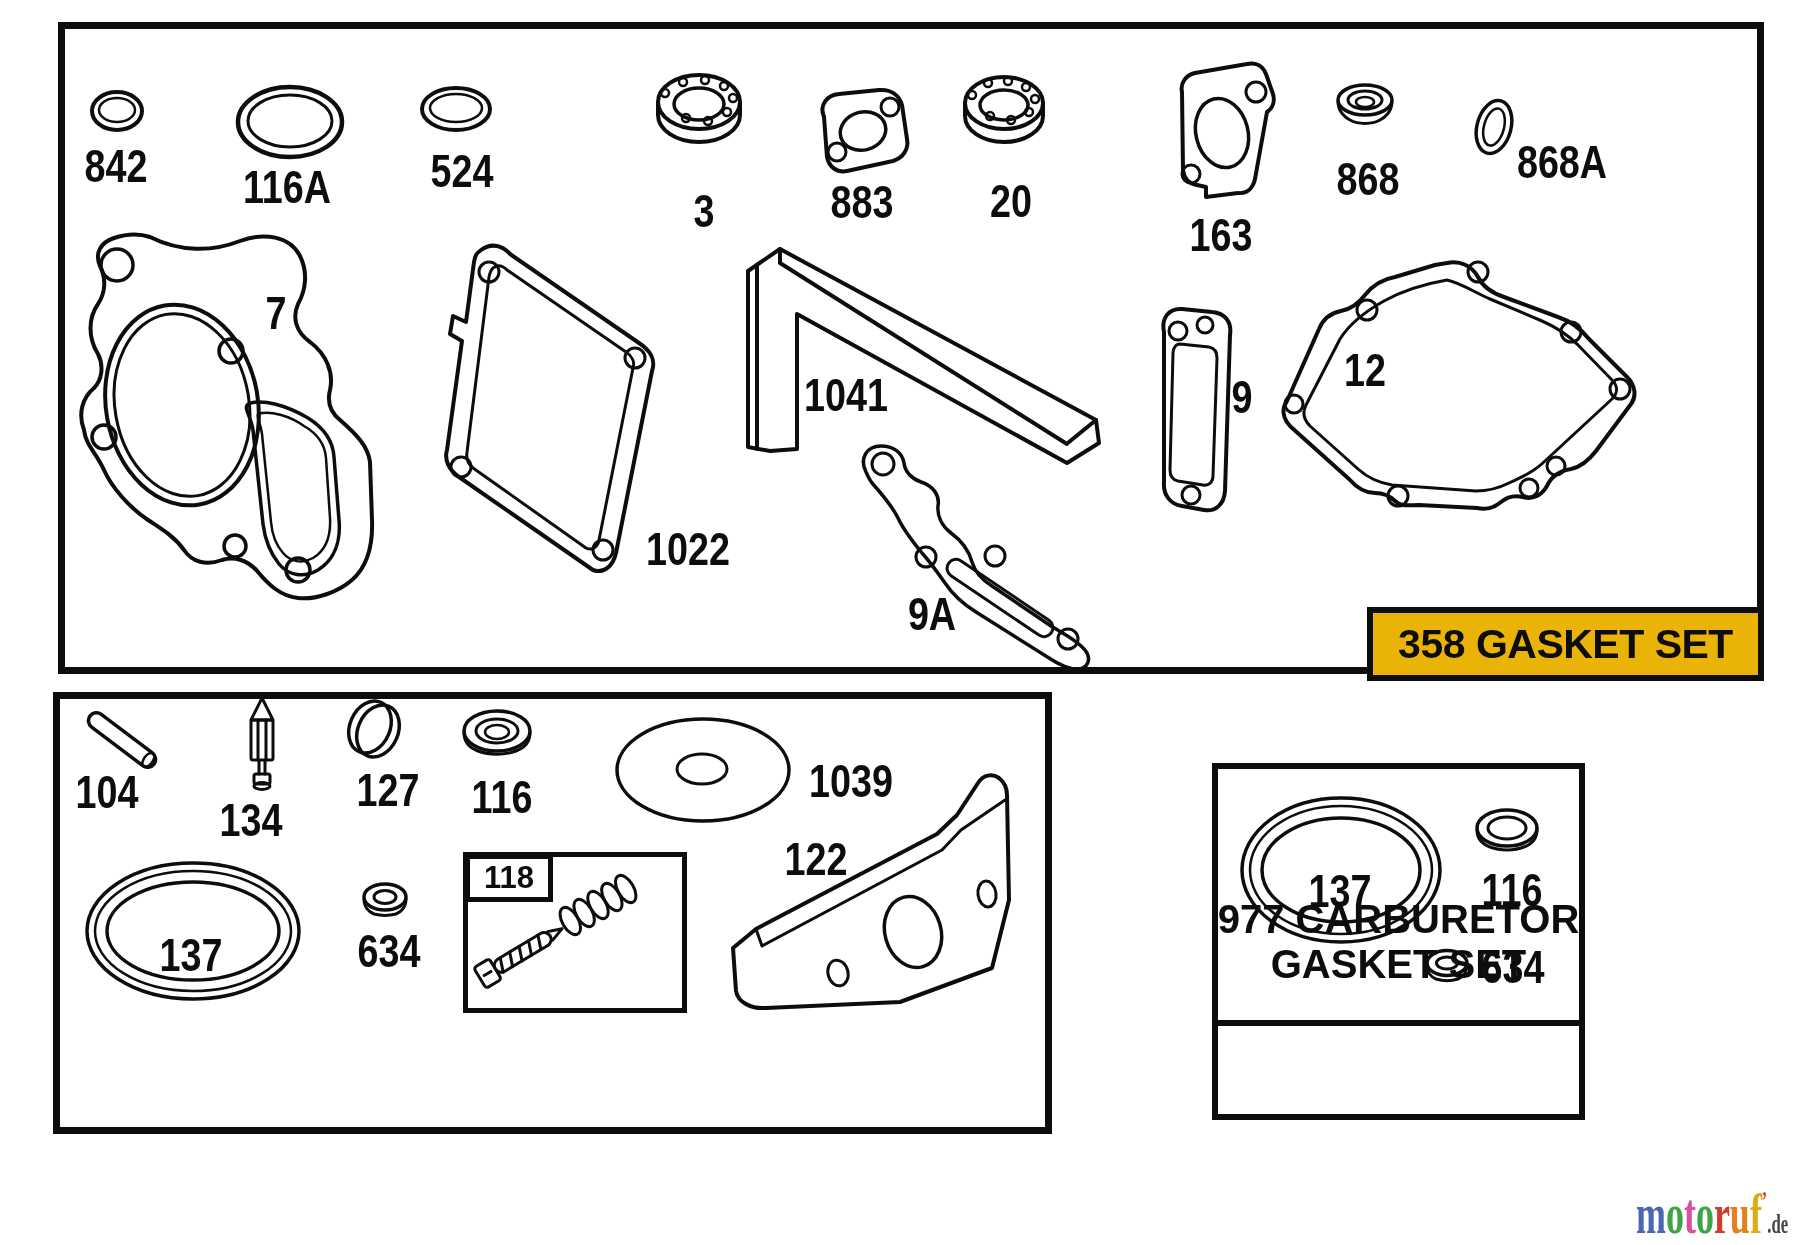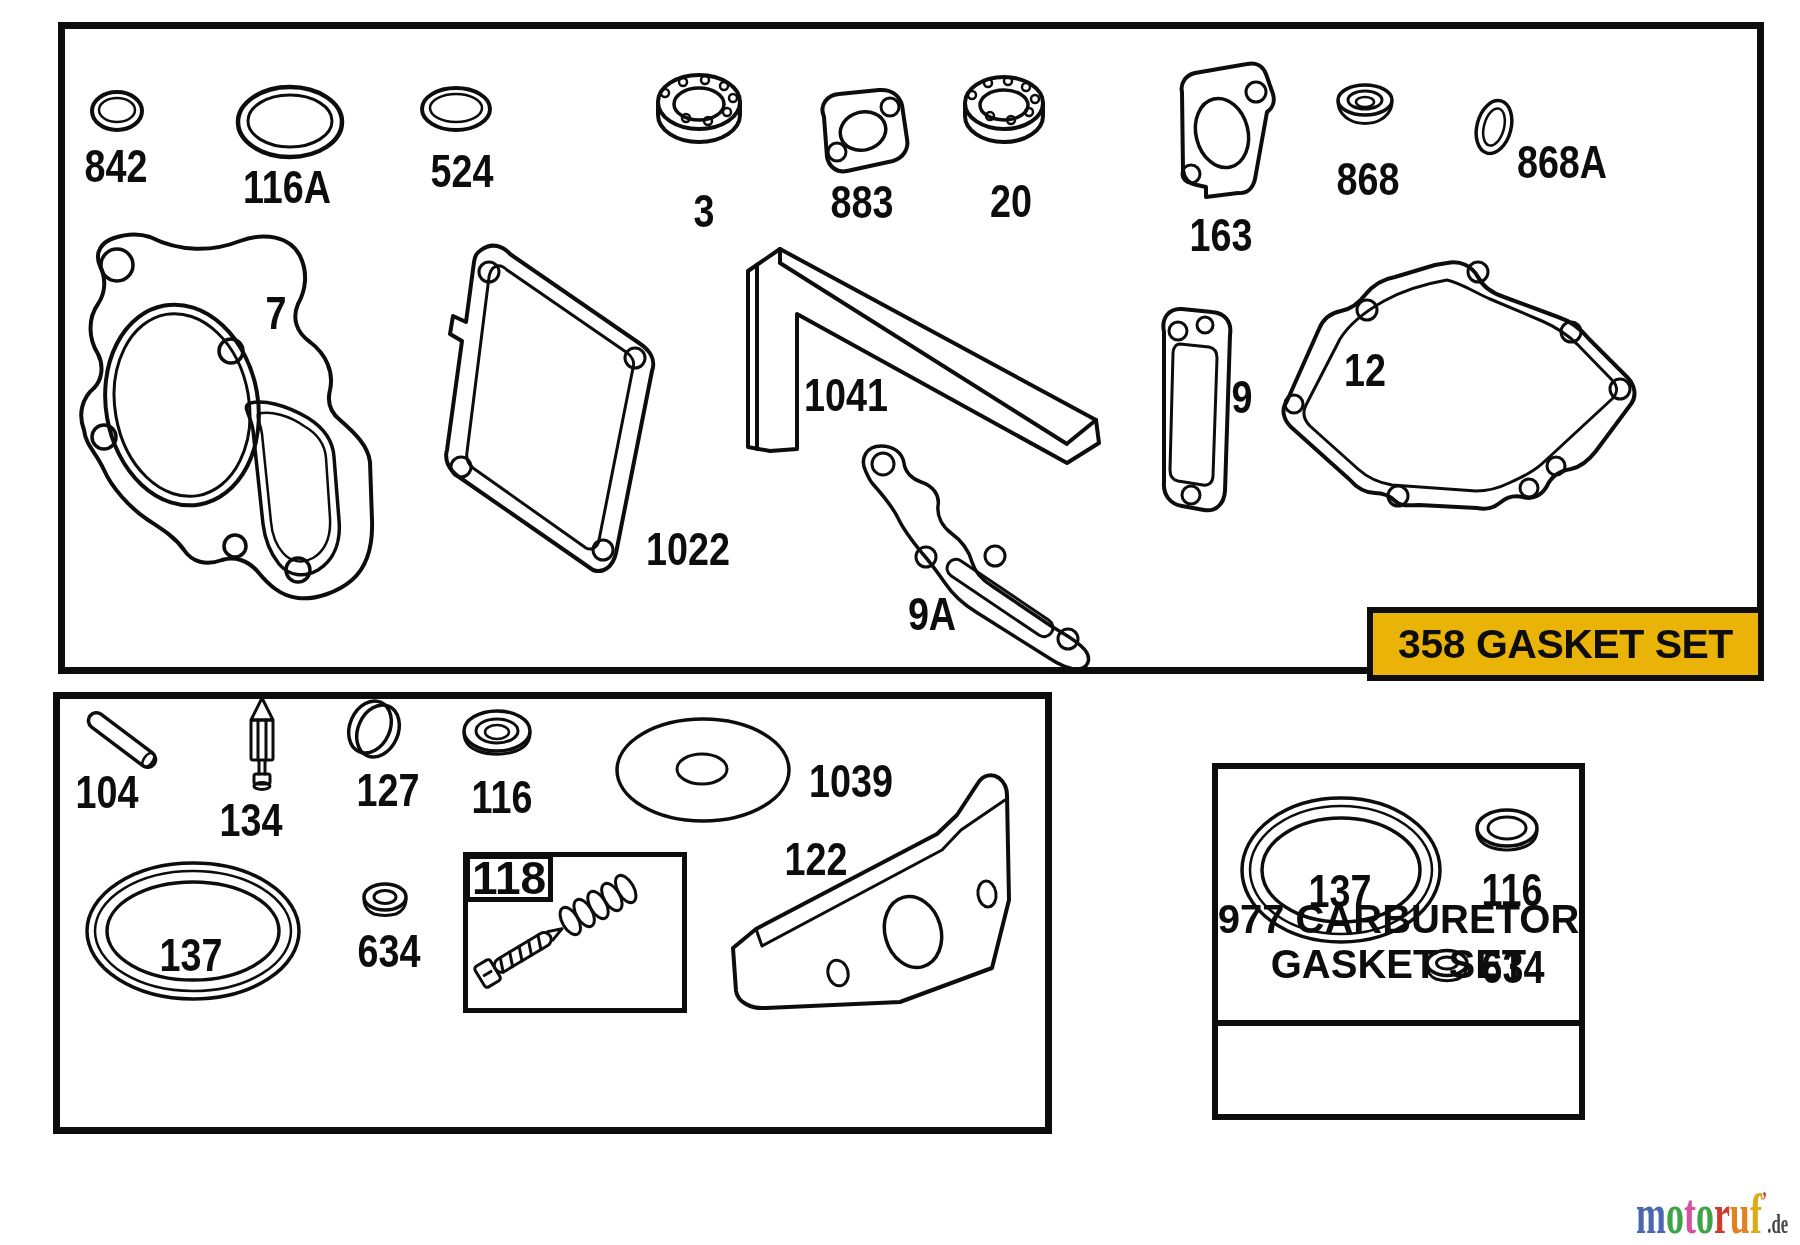--- a/index.html
+++ b/index.html
@@ -10,21 +10,21 @@
             display:flex;align-items:center;justify-content:center;z-index:5;}
   .labelbox .kit-title{font-weight:700;font-size:41px;letter-spacing:-0.5px;color:#0d0d0d;white-space:nowrap;}
   .p977-label{position:absolute;left:0;right:0;top:257px;bottom:0;display:flex;flex-direction:column;
               align-items:center;justify-content:center;z-index:5;}
   .p977-label .kit-title{font-weight:700;font-size:40px;line-height:45px;color:#0d0d0d;white-space:nowrap;}
   .divider{position:absolute;left:0;right:0;top:251px;height:6px;background:#0d0d0d;}
   .inset-box{position:absolute;left:463px;top:852px;width:224px;height:161px;border:5px solid #0d0d0d;
              box-sizing:border-box;z-index:4;}
   .inset-label{position:absolute;left:465px;top:854px;width:88px;height:48px;border:5px solid #0d0d0d;
                box-sizing:border-box;display:flex;align-items:center;justify-content:center;z-index:5;}
-  .inset-label .kit-title{font-weight:700;font-size:46px;color:#0d0d0d;}
+  .inset-label .kit-title{font-weight:700;font-size:31px;color:#0d0d0d;}
   .pl{position:absolute;transform:translate(-50%,-50%) scaleX(0.82);transform-origin:center;
       font-weight:700;font-size:46px;line-height:1;color:#0d0d0d;white-space:nowrap;z-index:6;}
   svg.art{position:absolute;left:0;top:0;z-index:3;}
   svg.art *{stroke:#0d0d0d;fill:none;stroke-linecap:round;stroke-linejoin:round;}
   .watermark{position:absolute;left:1636px;top:1186px;height:56px;display:flex;align-items:baseline;
              transform:scaleX(0.62);transform-origin:left bottom;z-index:7;
              font-family:"Liberation Serif",serif;font-weight:700;}
   .watermark .wm-letter{font-size:58px;line-height:56px;}
   .watermark .wm-accent{font-size:26px;line-height:1;align-self:flex-start;margin-top:2px;}
   .watermark .wm-suffix{font-size:27px;font-weight:700;}

